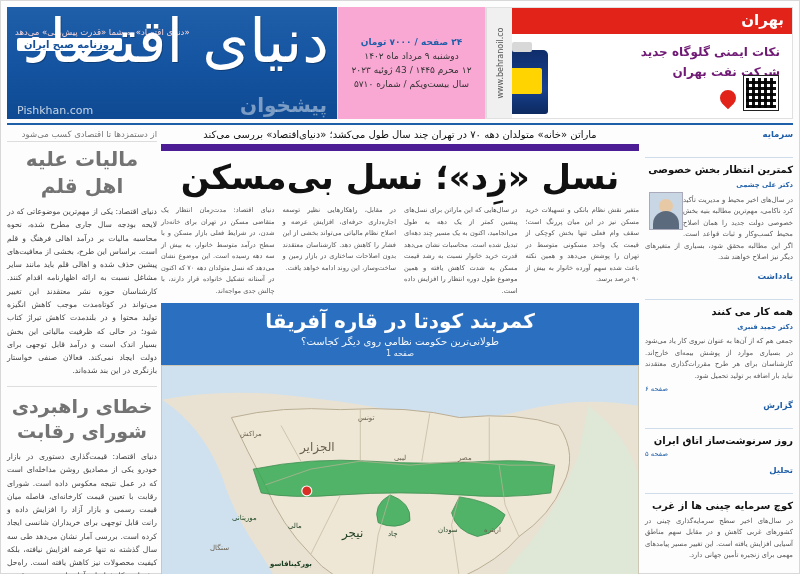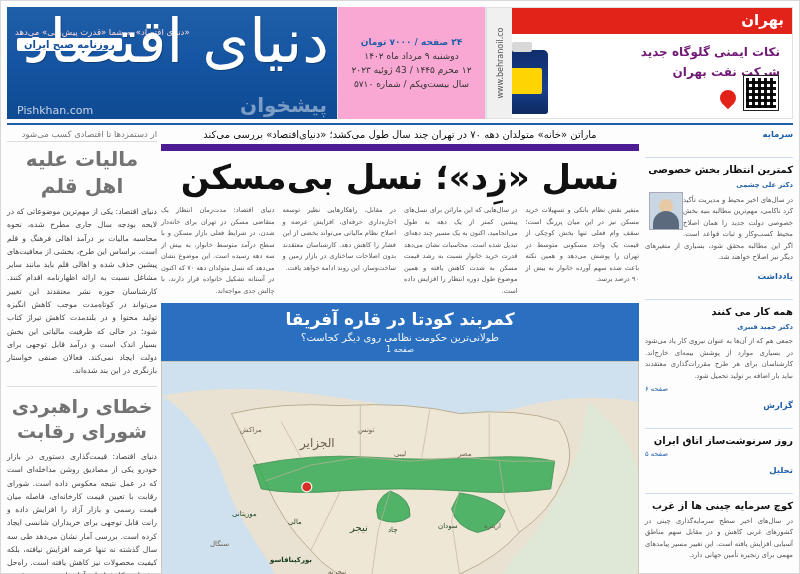--- a/index.html
+++ b/index.html
@@ -183,21 +183,21 @@
     display: flex; gap: 8px; font-size: 6.6px; color: #555;
     line-height: 1.75; text-align: justify; margin-bottom: 6px;
   }
   .lead-cols > div { flex: 1; }
 
   
   .blue-banner {
     background: #2b6fc0; color: #fff; text-align: center;
     padding: 6px 6px 7px; margin-bottom: 0;
   }
-  .blue-banner .t1 { font-size: 17px; font-weight: bold; }
+  .blue-banner .t1 { font-size: 20px; font-weight: bold; }
   .blue-banner .t2 { font-size: 10px; margin-top: 3px; opacity: .95; }
   .blue-banner .pg { font-size: 8px; margin-top: 2px; opacity: .9; }
 
   
   .map-wrap {
     position: relative; width: 100%; height: 236px;
     background: #e9e2d2; border: 1px solid #cfc7b6; overflow: hidden;
   }
   .map-wrap svg { display:block; width:100%; height:100%; }
   .map-legend {
@@ -346,26 +346,26 @@
           <path d="M270,48 L262,96"></path>
           <path d="M330,52 L330,96"></path>
         </g>
 
         <circle cx="146" cy="126" r="5" fill="#d93025" stroke="#fff" stroke-width="1.2"></circle>
       </svg>
 
       <div style="position:absolute;inset:0;pointer-events:none;">
         <span style="position:absolute;left:78px;top:64px;font-size:7px;color:#6b6150;">مراکش</span>
         <span style="position:absolute;left:138px;top:74px;font-size:12px;color:#6b6150;">الجزایر</span>
-        <span style="position:absolute;left:196px;top:48px;font-size:7px;color:#6b6150;margin-top:16px;">تونس</span>
+        <span style="position:absolute;left:196px;top:48px;font-size:7px;color:#6b6150;">تونس</span>
         <span style="position:absolute;left:232px;top:88px;font-size:7px;color:#6b6150;">لیبی</span>
         <span style="position:absolute;left:296px;top:88px;font-size:7px;color:#6b6150;">مصر</span>
         <span style="position:absolute;left:70px;top:148px;font-size:7px;color:#244d2c;">موریتانی</span>
         <span style="position:absolute;left:126px;top:156px;font-size:7px;color:#1e3f24;">مالی</span>
-        <span style="position:absolute;left:188px;top:160px;font-size:10px;color:#1e3f24;">نیجر</span>
+        <span style="position:absolute;left:180px;top:160px;font-size:12px;color:#1e3f24;">نیجر</span>
         <span style="position:absolute;left:226px;top:164px;font-size:7px;color:#1e3f24;">چاد</span>
         <span style="position:absolute;left:276px;top:160px;font-size:7px;color:#1e3f24;">سودان</span>
         <span style="position:absolute;left:322px;top:160px;font-size:7px;color:#6b6150;">اریتره</span>
         <span style="position:absolute;left:48px;top:178px;font-size:7px;color:#6b6150;">سنگال</span>
         <span style="position:absolute;left:108px;top:194px;font-size:7px;color:#143a1d;font-weight:bold;">بورکینافاسو</span>
         <span style="position:absolute;left:166px;top:206px;font-size:7px;color:#6b6150;">نیجریه</span>
         <span style="position:absolute;left:264px;top:212px;font-size:7px;color:#6b6150;">سودان جنوبی</span>
         <span style="position:absolute;left:322px;top:212px;font-size:7px;color:#6b6150;">اتیوپی</span>
         <span style="position:absolute;left:52px;top:214px;font-size:7px;color:#6b6150;">گینه</span>
 

